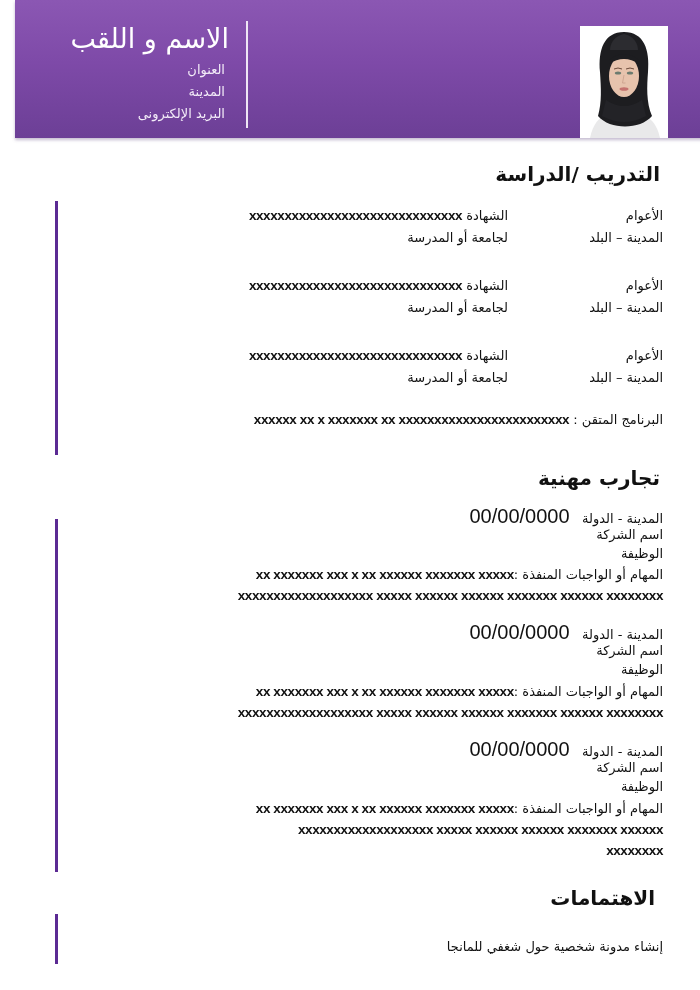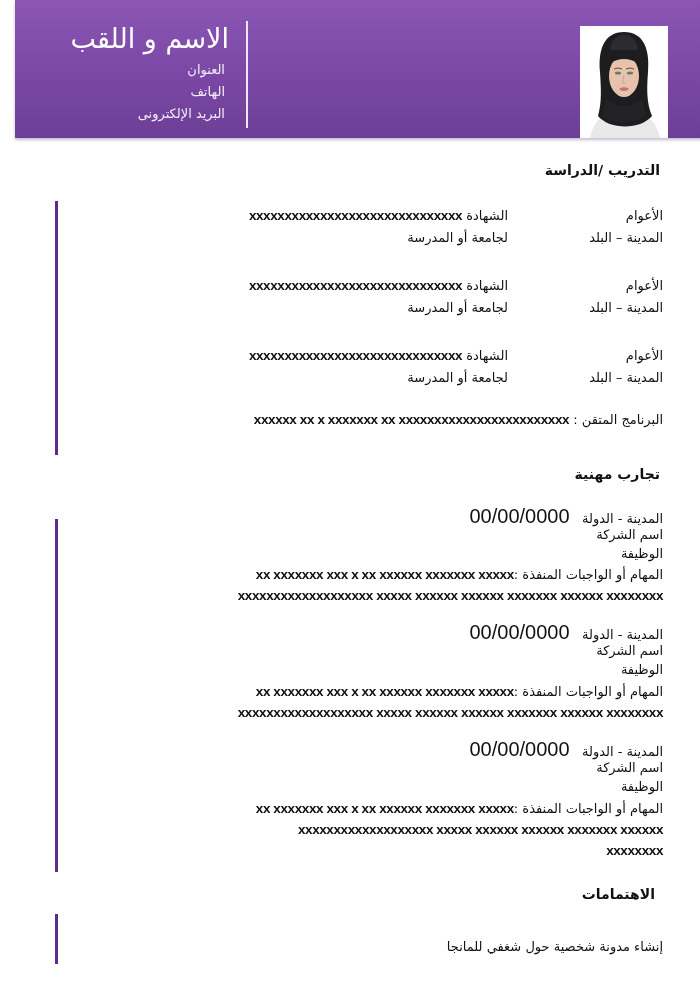--- a/index.html
+++ b/index.html
@@ -29,40 +29,40 @@
   .h-job {
     position: absolute; right: 202px; top: 25px; color: #ffffff; font-size: 16px; font-weight: bold;
     direction: rtl; white-space: nowrap; font-family: "DejaVu Sans", sans-serif;
   }
   .photo {
     position: absolute; left: 565px; top: 26px; width: 88px; height: 112px; background: #ffffff;
     overflow: hidden;
   }
 
   .section-title {
-    position: absolute; right: 40px; font-size: 14px; font-weight: bold; direction: rtl; white-space: nowrap;
+    position: absolute; right: 40px; font-size: 20px; font-weight: bold; direction: rtl; white-space: nowrap;
     font-family: "DejaVu Sans", sans-serif;
   }
   .vbar { position: absolute; left: 55px; width: 3px; background: #5b2a93; }
 
   .line {
     position: absolute; font-size: 13px; line-height: 17px; direction: rtl; white-space: nowrap;
     font-family: "DejaVu Sans", sans-serif;
   }
   .xs { font-family: "Liberation Sans", sans-serif; font-size: 13.5px; letter-spacing: -0.4px; font-weight: bold; }
   .date { font-family: "Liberation Sans", sans-serif; font-size: 20px; }
   .bold { font-weight: normal; }
 </style>
 </head>
 <body>
 
 <div class="header">
   <div class="h-name">الاسم و اللقب</div>
   <div class="h-contact h-address">العنوان</div>
-  <div class="h-contact h-phone">الهاتف</div>
+  <div class="h-contact h-phone">المدينة</div>
   <div class="h-contact h-email">البريد الإلكترونى</div>
   <div class="h-divider"></div>
   <div class="photo">
     <svg width="88" height="112" viewBox="0 0 88 112">
       <rect width="88" height="112" fill="#ffffff"></rect>
 
       <path d="M10 112 Q14 92 30 86 L58 86 Q76 92 80 112 Z" fill="#e9e9ea"></path>
 
       <path d="M44 6 C24 6 18 24 20 46 C21 62 22 76 18 90 C30 104 60 104 72 90 C66 76 67 60 68 46 C70 24 64 6 44 6 Z" fill="#1d1d20"></path>
       <path d="M44 8 C34 10 30 18 30 24 L58 24 C58 18 54 10 44 8 Z" fill="#2c2c30"></path>

